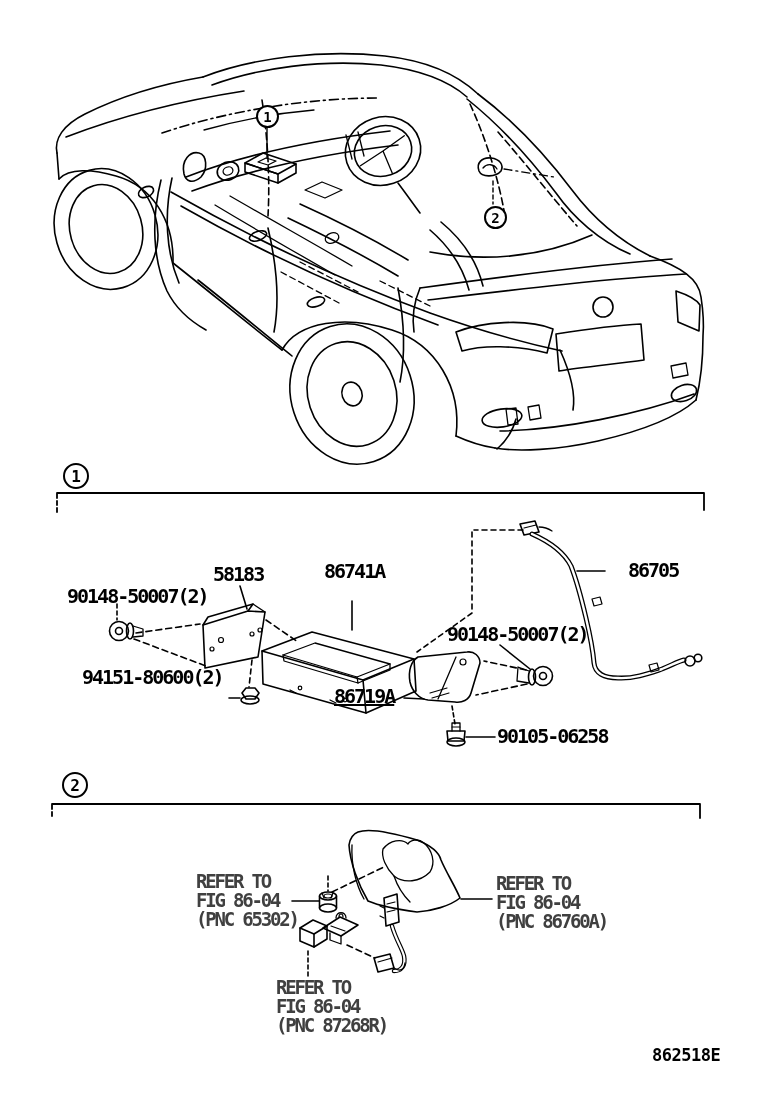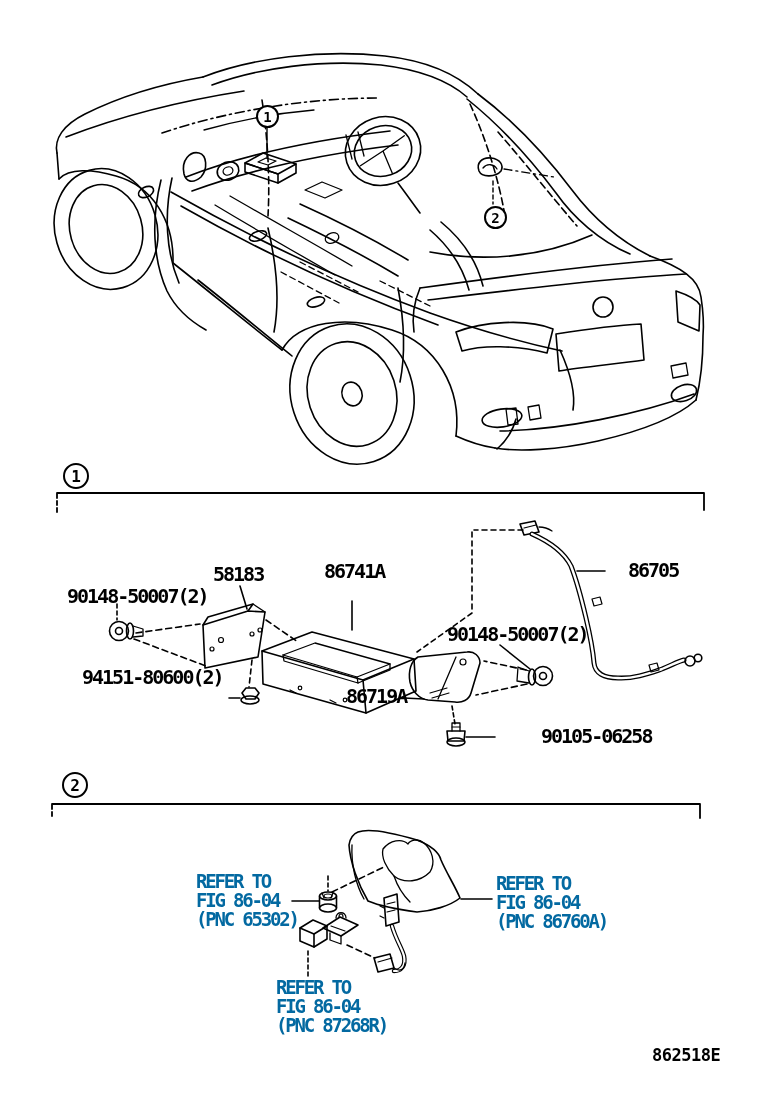--- a/index.html
+++ b/index.html
@@ -7,21 +7,21 @@
     position:relative; width:760px; height:1112px; background:#ffffff;
     overflow:hidden; font-family:"DejaVu Sans Mono","Liberation Mono",monospace; color:#000;
   }
   .art{position:absolute;left:0;top:0;}
   .part-label{
     position:absolute; font-weight:bold; font-size:20px; letter-spacing:-2px;
     line-height:22px; white-space:nowrap; color:#000;
   }
   .refer-label{
     position:absolute; font-weight:bold; font-size:19px; letter-spacing:-2.2px;
-    line-height:19px; white-space:nowrap; color:#0369a1;
+    line-height:19px; white-space:nowrap; color:#404040;
   }
   .callout{
     position:absolute; box-sizing:border-box; background:#fff;
     border:2px solid #000; border-radius:50%;
     display:flex; align-items:center; justify-content:center;
     font-weight:bold; color:#000;
   }
   .callout.car{width:23px;height:23px;font-size:14px;}
   .callout.marker{width:26px;height:26px;font-size:16px;}
   .footer-code{
@@ -246,22 +246,22 @@
   <div class="callout car" style="left:484px; top:206px;">2</div>
   <div class="callout marker" style="left:63px; top:463px;">1</div>
   <div class="callout marker" style="left:62px; top:772px;">2</div>
 
   <div class="part-label" style="left:67px;  top:585px;">90148-50007(2)</div>
   <div class="part-label" style="left:213px; top:563px;">58183</div>
   <div class="part-label" style="left:324px; top:560px;">86741A</div>
   <div class="part-label" style="left:628px; top:559px;">86705</div>
   <div class="part-label" style="left:447px; top:623px;">90148-50007(2)</div>
   <div class="part-label" style="left:82px;  top:666px;">94151-80600(2)</div>
-  <div class="part-label" style="left:346px; top:685px;">86719A</div>
-  <div class="part-label" style="left:497px; top:725px;margin-left:44px;">90105-06258</div>
+  <div class="part-label" style="left:334px; top:685px;text-decoration:underline;">86719A</div>
+  <div class="part-label" style="left:497px; top:725px;">90105-06258</div>
 
   <div class="refer-label" style="left:196px; top:872px;">
     <div>REFER TO</div>
     <div>FIG 86-04</div>
     <div>(PNC 65302)</div>
   </div>
   <div class="refer-label" style="left:496px; top:874px;">
     <div>REFER TO</div>
     <div>FIG 86-04</div>
     <div>(PNC 86760A)</div>

